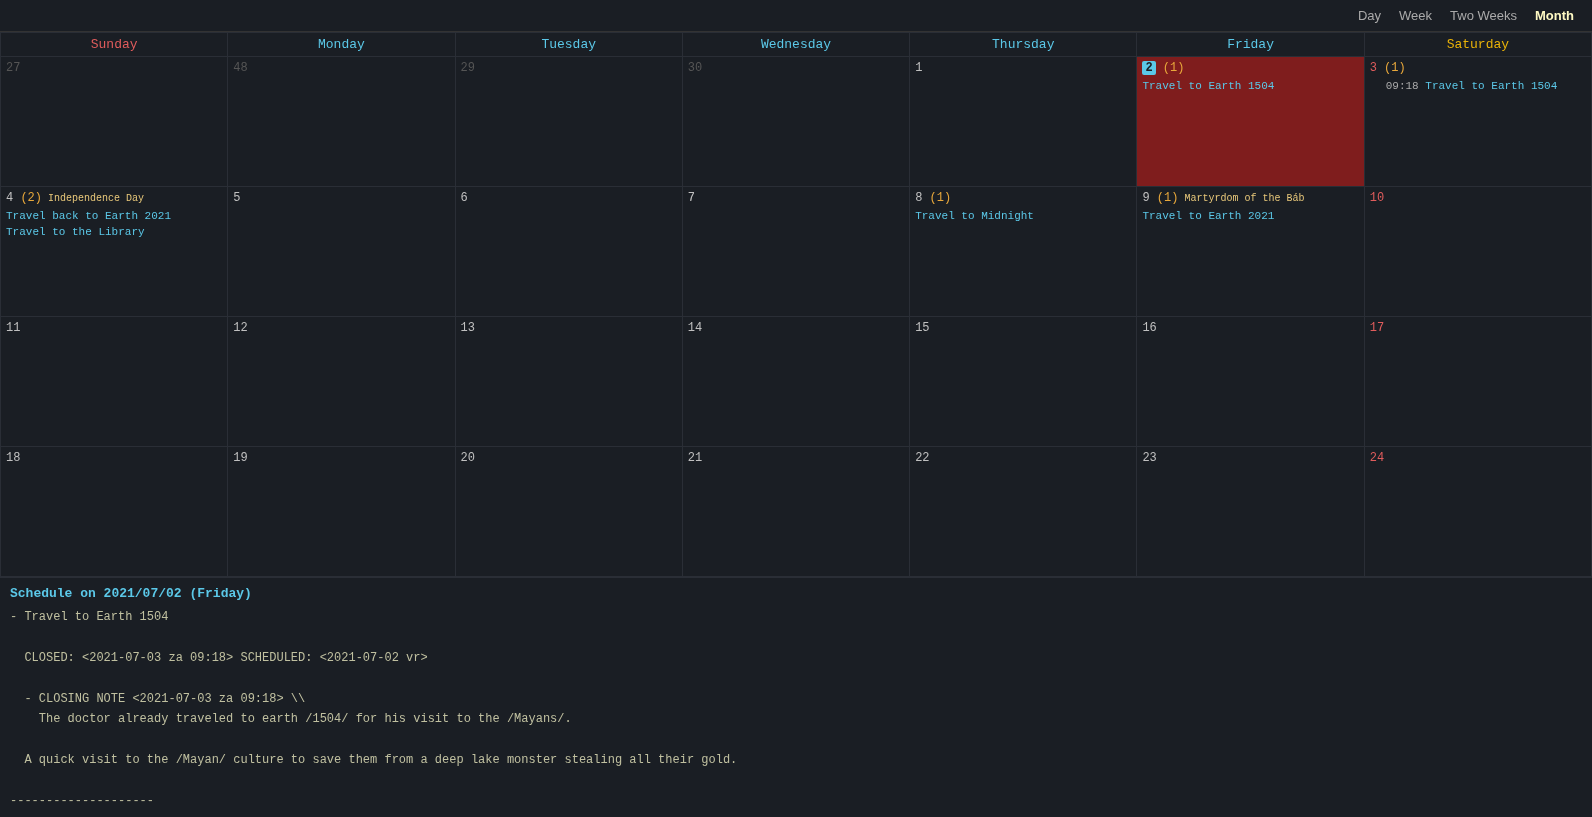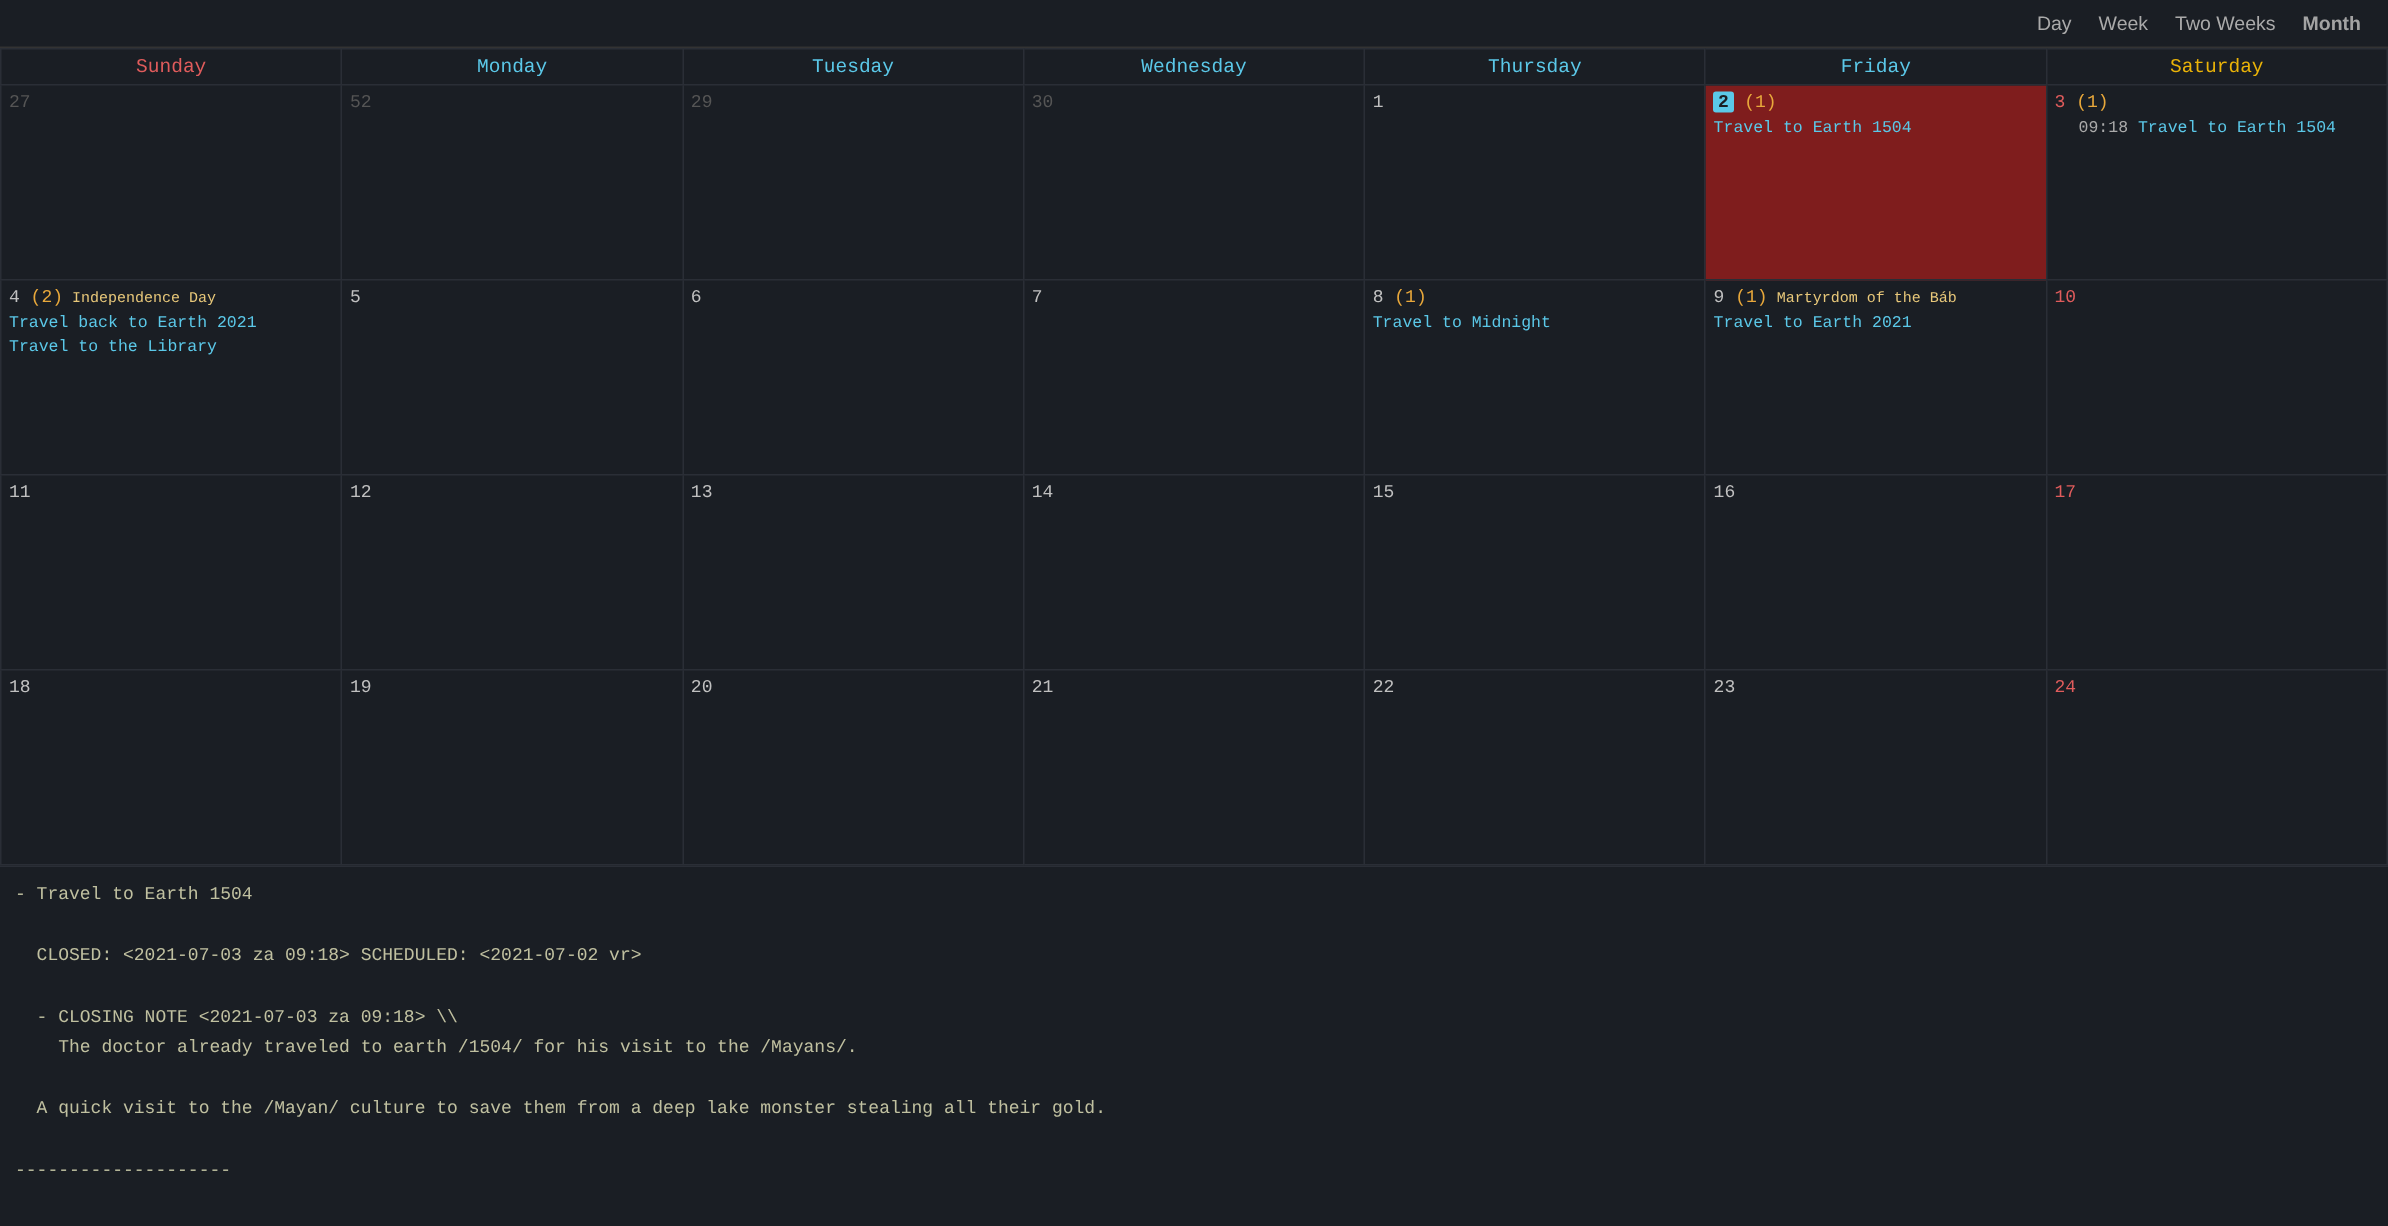--- a/index.html
+++ b/index.html
@@ -52,21 +52,21 @@
     }
     .view-btn {
       background: none;
       border: none;
       color: #aaa;
       font-size: 13px;
       cursor: pointer;
       padding: 2px 8px;
     }
     .view-btn.active {
-      color: #a3a3a3;
+      color: #fef9c3;
       font-weight: bold;
     }
 
     
     .calendar {
       width: 100%;
       border-collapse: collapse;
     }
     .calendar th {
       text-align: center;
@@ -167,21 +167,21 @@
       <th class="weekday">Friday</th>
       <th class="sat">Saturday</th>
     </tr>
   </thead>
   <tbody id="calendar-body">
   <tr>
         <td>
           <div class="cell-day"><span class="day-num" style="color: rgb(85, 85, 85);">27</span></div>
         </td>
         <td>
-          <div class="cell-day"><span class="day-num" style="color: rgb(85, 85, 85);">52</span></div>
+          <div class="cell-day"><span class="day-num" style="color: rgb(85, 85, 85);">48</span></div>
         </td>
         <td>
           <div class="cell-day"><span class="day-num" style="color: rgb(85, 85, 85);">29</span></div>
         </td>
         <td>
           <div class="cell-day"><span class="day-num" style="color: rgb(85, 85, 85);">30</span></div>
         </td>
         <td>
           <div class="cell-day"><span class="day-num">1</span></div>
         </td>
@@ -264,20 +264,21 @@
           <div class="cell-day"><span class="day-num">23</span></div>
         </td>
         <td>
           <div class="cell-day"><span class="day-num red">24</span></div>
         </td>
       </tr>
     </tbody>
 </table>
 
 <div class="schedule-panel">
+  <div class="schedule-title">Schedule on 2021/07/02 (Friday)</div>
   <div class="schedule-body" id="schedule-body-text">- Travel to Earth 1504
 
   CLOSED: &lt;2021-07-03 za 09:18&gt; SCHEDULED: &lt;2021-07-02 vr&gt;
 
   - CLOSING NOTE &lt;2021-07-03 za 09:18&gt; \\
     The doctor already traveled to earth /1504/ for his visit to the /Mayans/.
 
   A quick visit to the /Mayan/ culture to save them from a deep lake monster stealing all their gold.
 
 --------------------</div>

